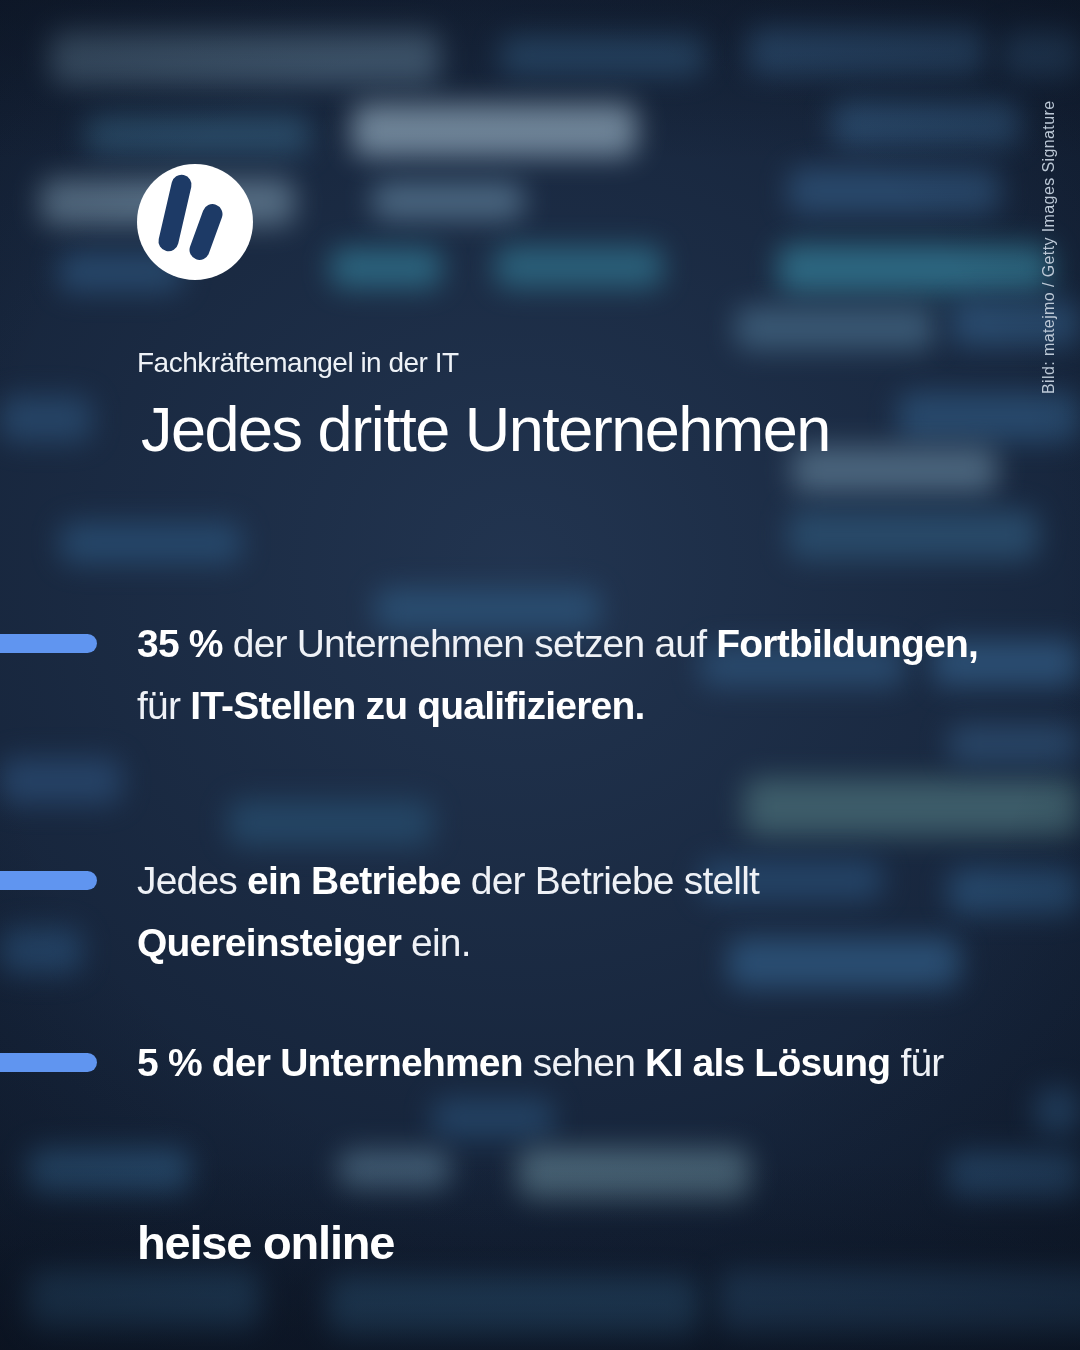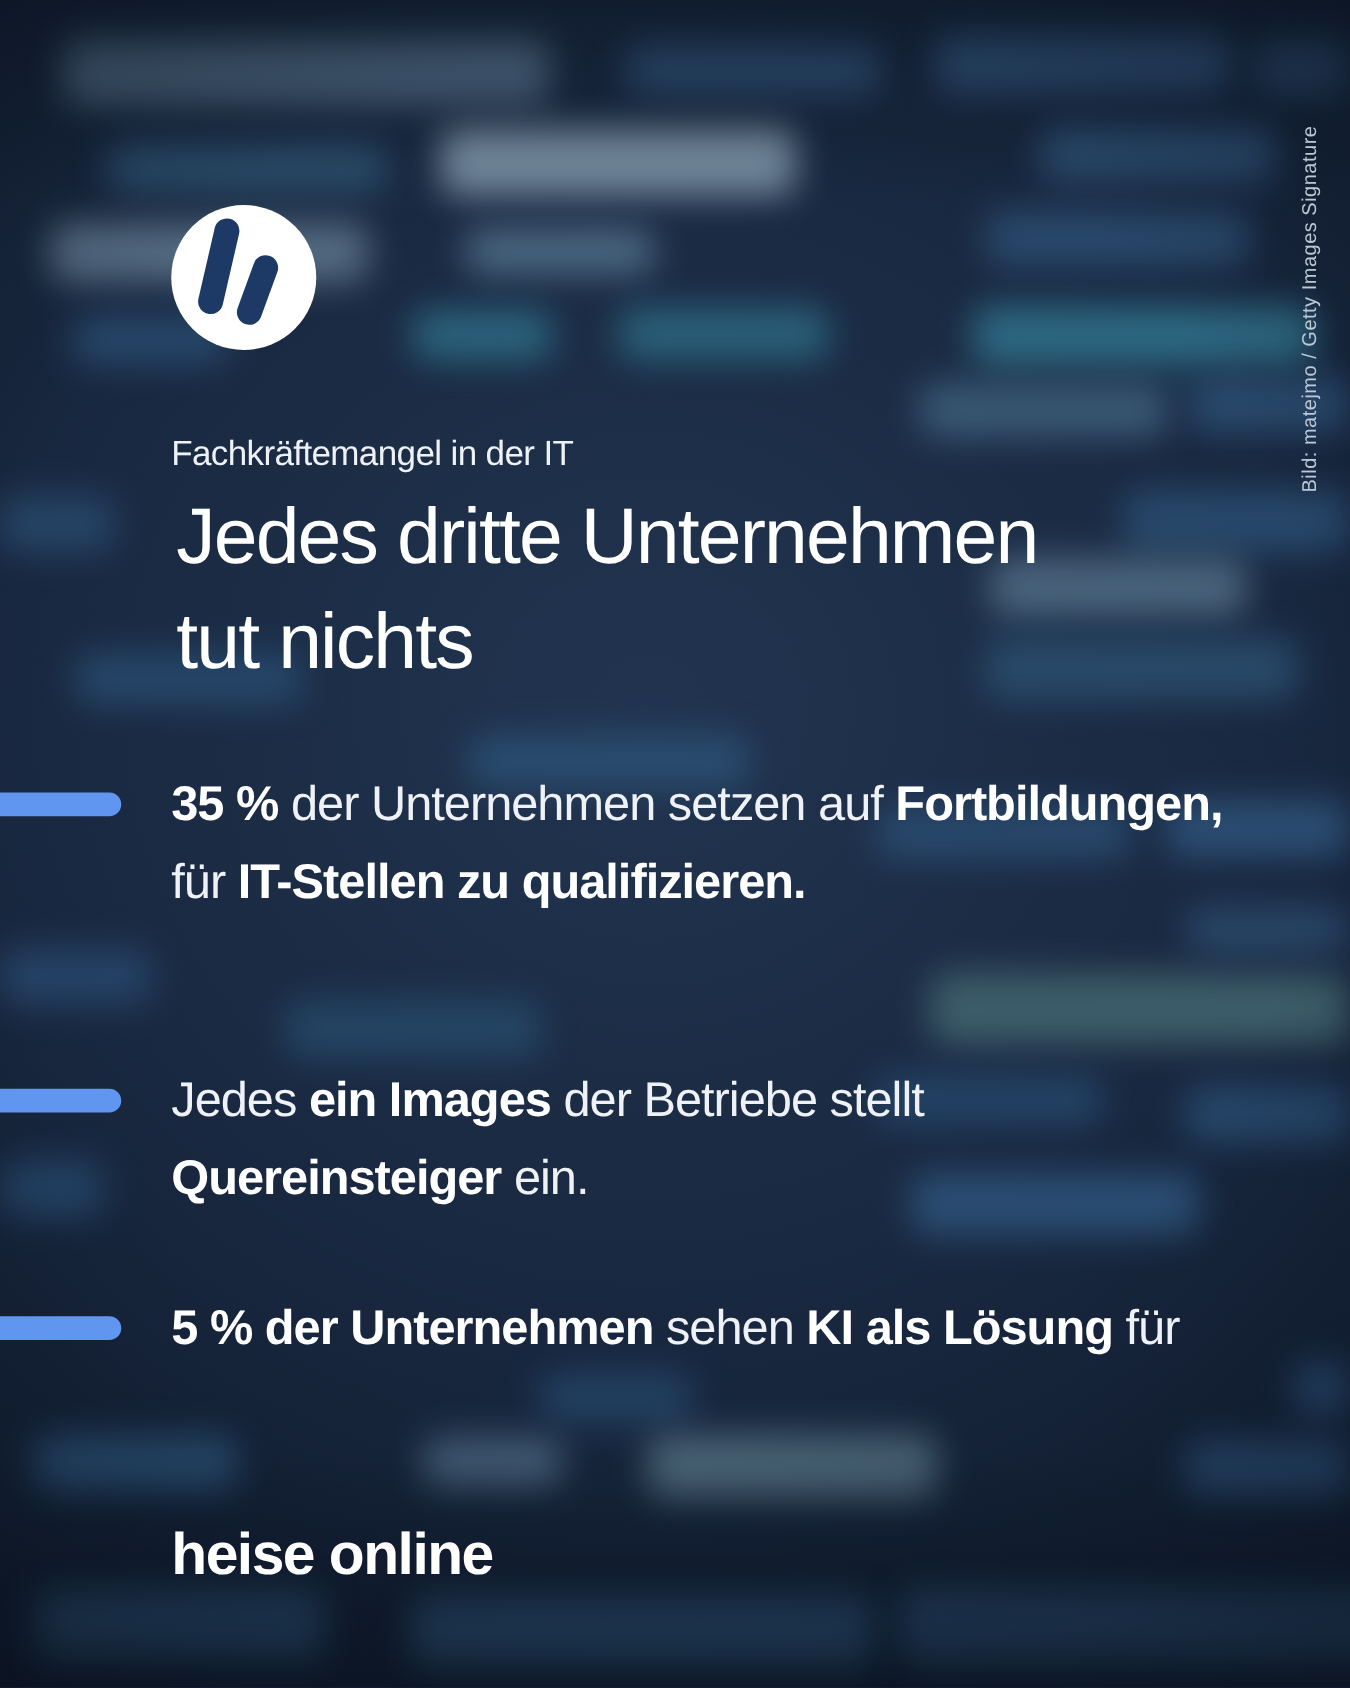--- a/index.html
+++ b/index.html
@@ -93,35 +93,34 @@
 
   <div class="logo">
     <span class="stroke s1"></span>
     <span class="stroke s2"></span>
   </div>
 
   <div class="kicker">Fachkräftemangel in der IT</div>
 
   <h1 class="title">
     <div>Jedes dritte Unternehmen</div>
-    <div>tut nichts</div>
   </h1>
 
   <div class="bullet b1">
     <span class="bullet-bar" style="background: rgb(96, 149, 240);"></span>
     <div class="bullet-text">
         <div class="line"><span class="strong">35 %</span><span> der Unternehmen setzen auf </span><span class="strong">Fortbildungen,</span></div>
         <div class="line"><span>für </span><span class="strong">IT-Stellen zu qualifizieren.</span></div>
       </div>
   </div>
 
   <div class="bullet b2">
     <span class="bullet-bar" style="background: rgb(96, 149, 240);"></span>
     <div class="bullet-text">
-        <div class="line"><span>Jedes </span><span class="strong">ein Images</span><span> der Betriebe stellt</span></div>
+        <div class="line"><span>Jedes </span><span class="strong">ein Betriebe</span><span> der Betriebe stellt</span></div>
         <div class="line"><span class="strong">Quereinsteiger</span><span> ein.</span></div>
       </div>
   </div>
 
   <div class="bullet b3">
     <span class="bullet-bar" style="background: rgb(96, 149, 240);"></span>
     <div class="bullet-text">
         <div class="line"><span class="strong">5 % der Unternehmen</span><span> sehen </span><span class="strong">KI als Lösung</span><span> für</span></div>
       </div>
   </div>

